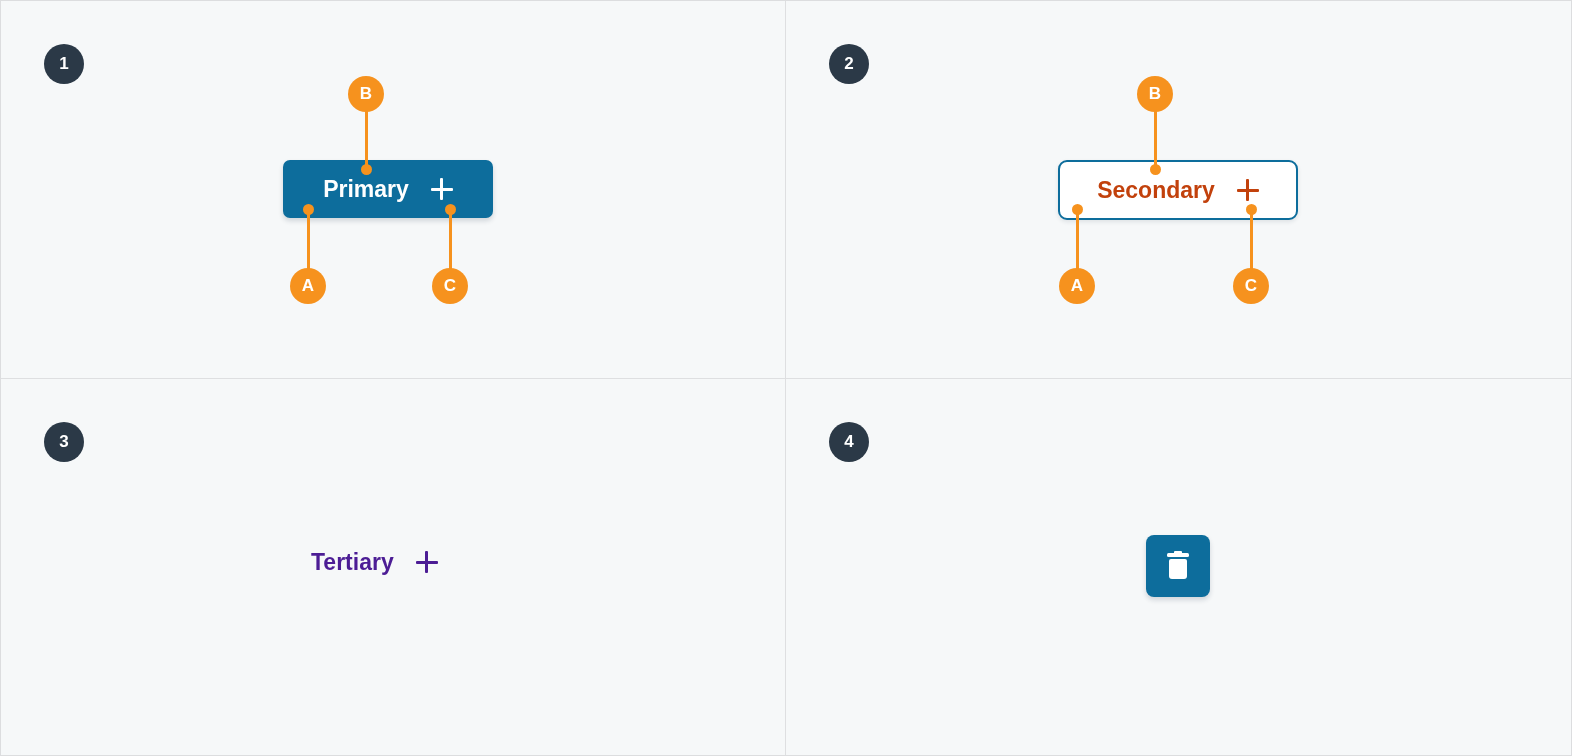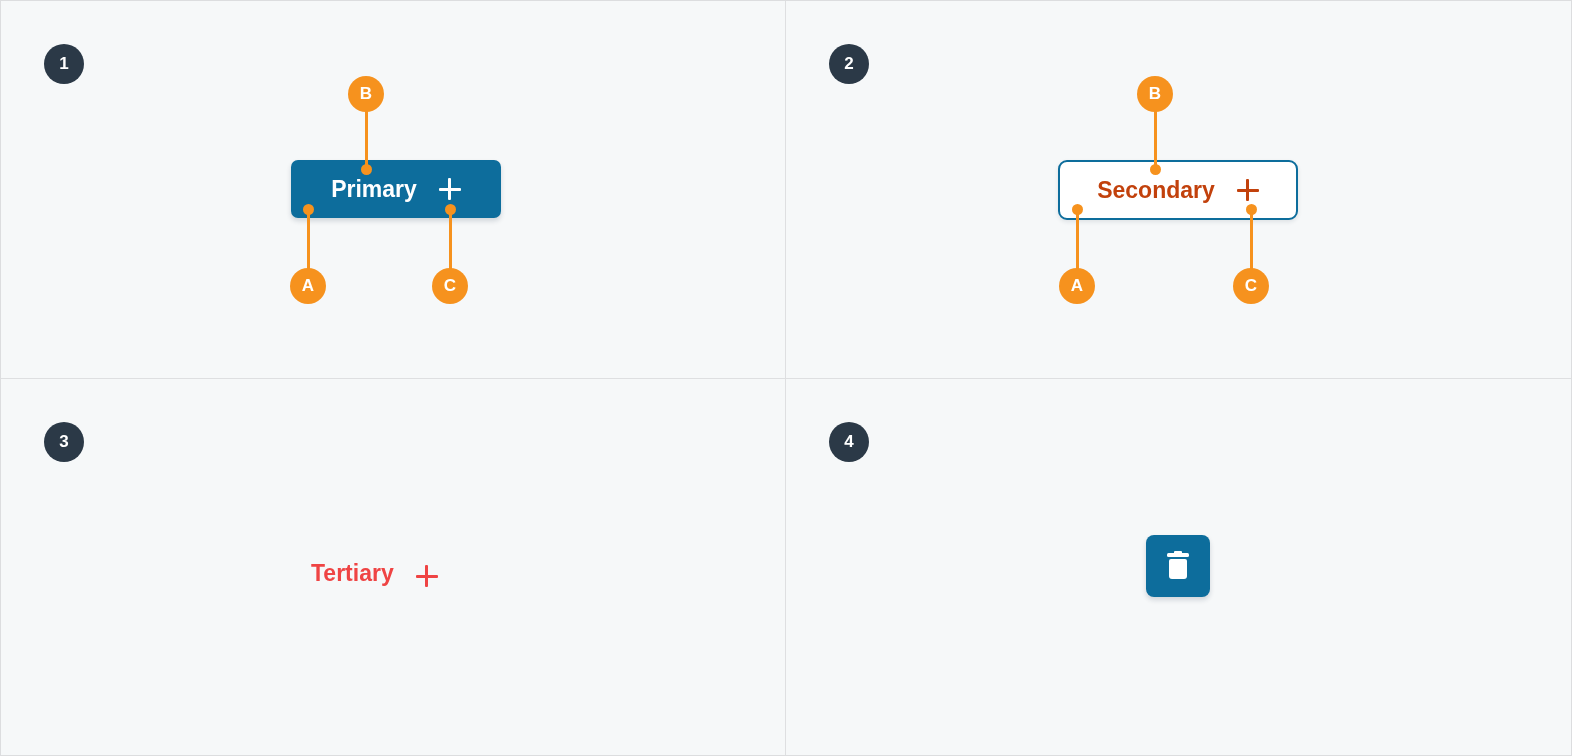--- a/index.html
+++ b/index.html
@@ -97,24 +97,23 @@
   .btn-secondary {
     background: #ffffff;
     color: #c2410c;
     border: 2px solid #0d6d9c;
     border-radius: 9px;
     box-shadow: 0 2px 4px rgba(20,40,60,0.10);
   }
 
   .btn-tertiary {
     background: transparent;
-    color: #ef4444;
+    color: #4c1d95;
     border: none;
     box-shadow: none;
-    align-items: flex-end;
   }
 
   .btn-icon {
     background: #0d6d9c;
     border-radius: 8px;
     box-shadow: 0 3px 5px rgba(20,40,60,0.16);
     border: none;
     gap: 0;
   }
 
@@ -209,21 +208,21 @@
 <body>
 
 <div class="board">
   <div class="grid">
 
     <div class="panel panel-1">
       <div class="badge">1</div>
 
       <div class="stage">
 
-        <button class="btn btn-primary" style="left:290px; top:159px; width:210px; height:58px; padding:8px 26px;">
+        <button class="btn btn-primary" style="left:282px; top:159px; width:210px; height:58px; padding:8px 26px;">
           <span>Primary</span>
           <span class="plus"></span>
         </button>
 
         <div class="marker down" style="left:365px; top:75px;">
           <div class="bubble">B</div>
           <div class="line" style="height:58px;"></div>
           <div class="tip" style="top:88px;"></div>
         </div>
 

